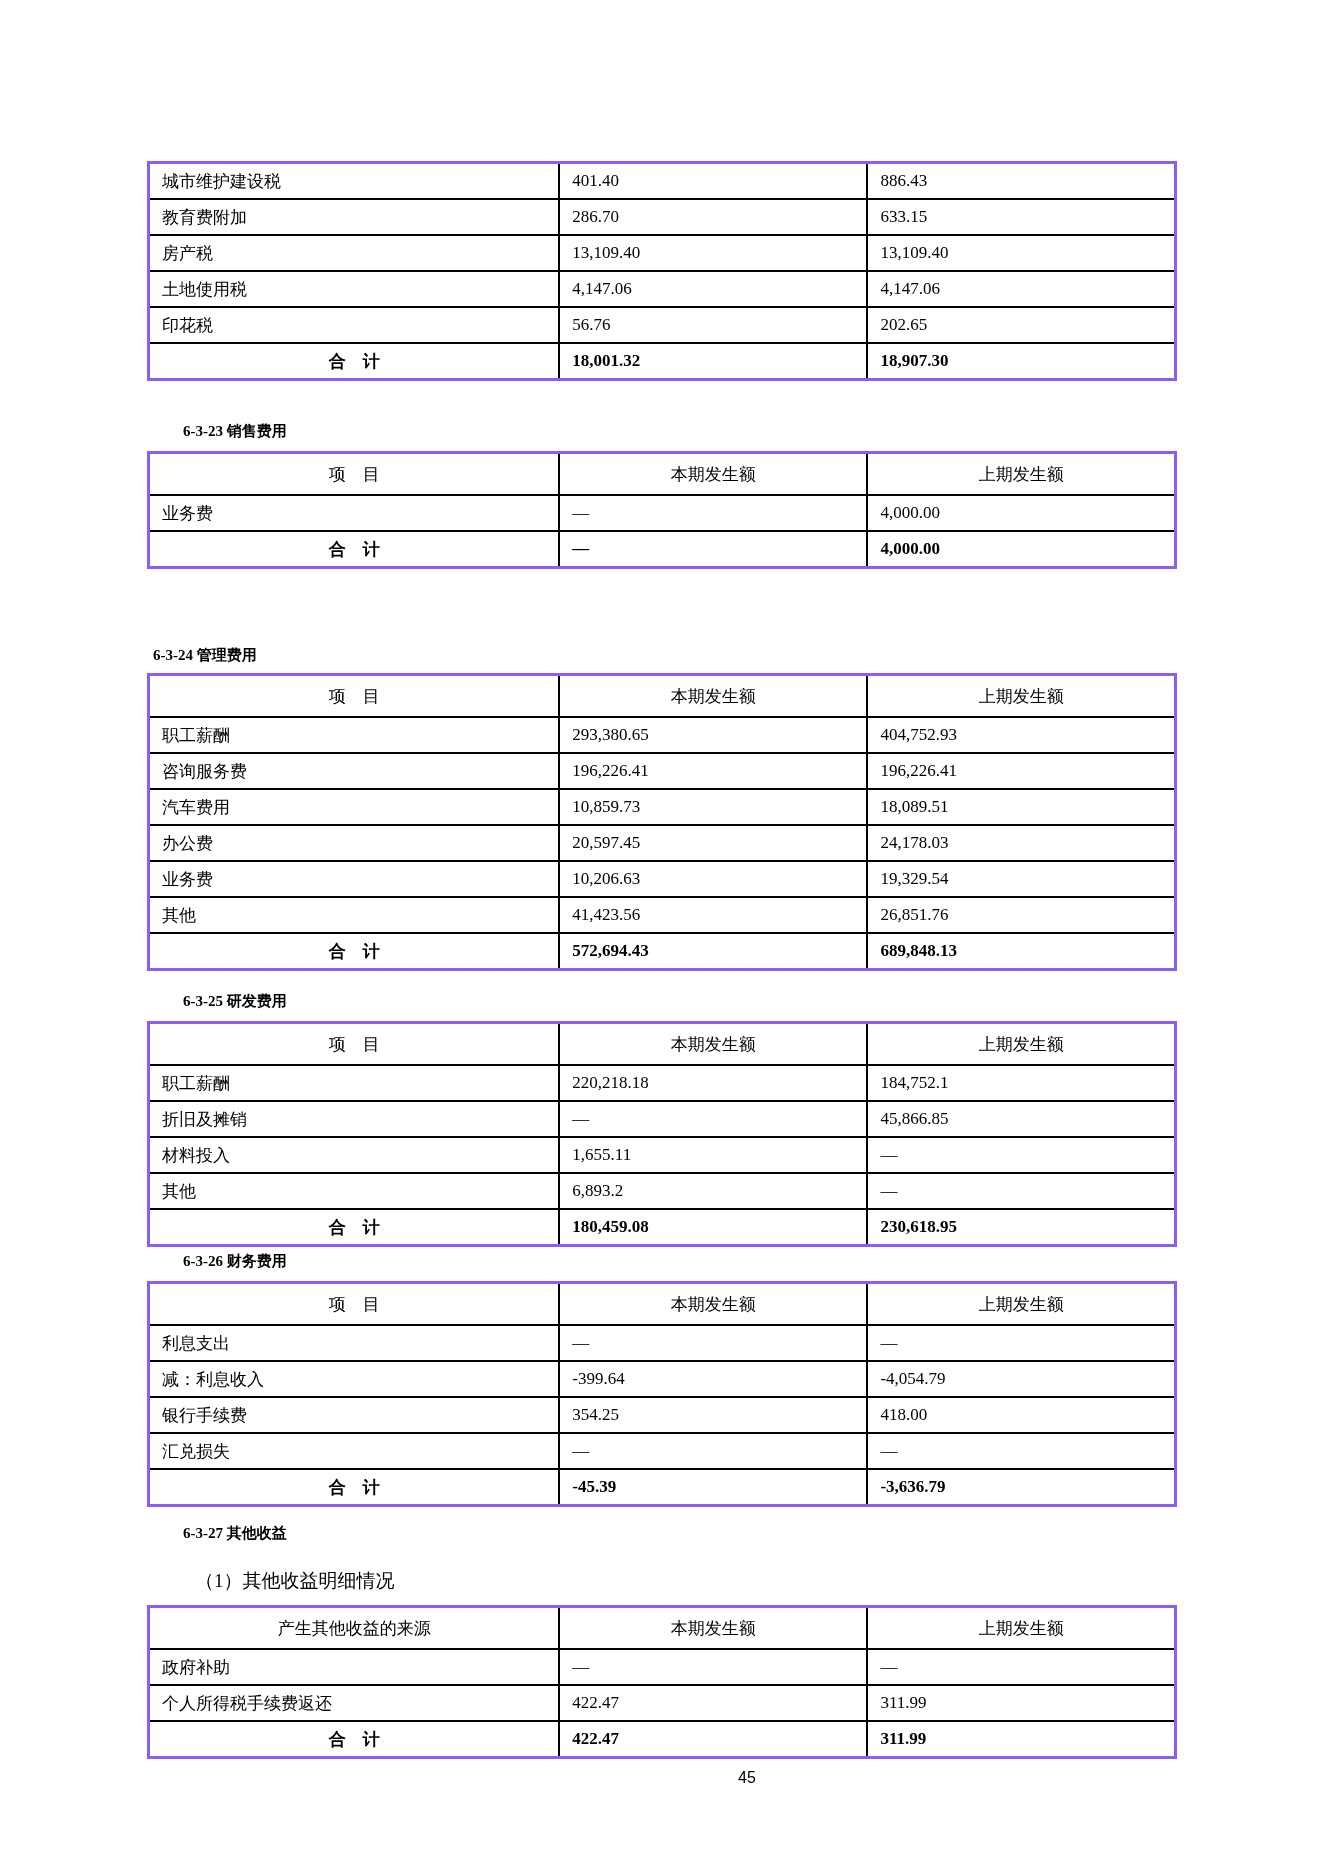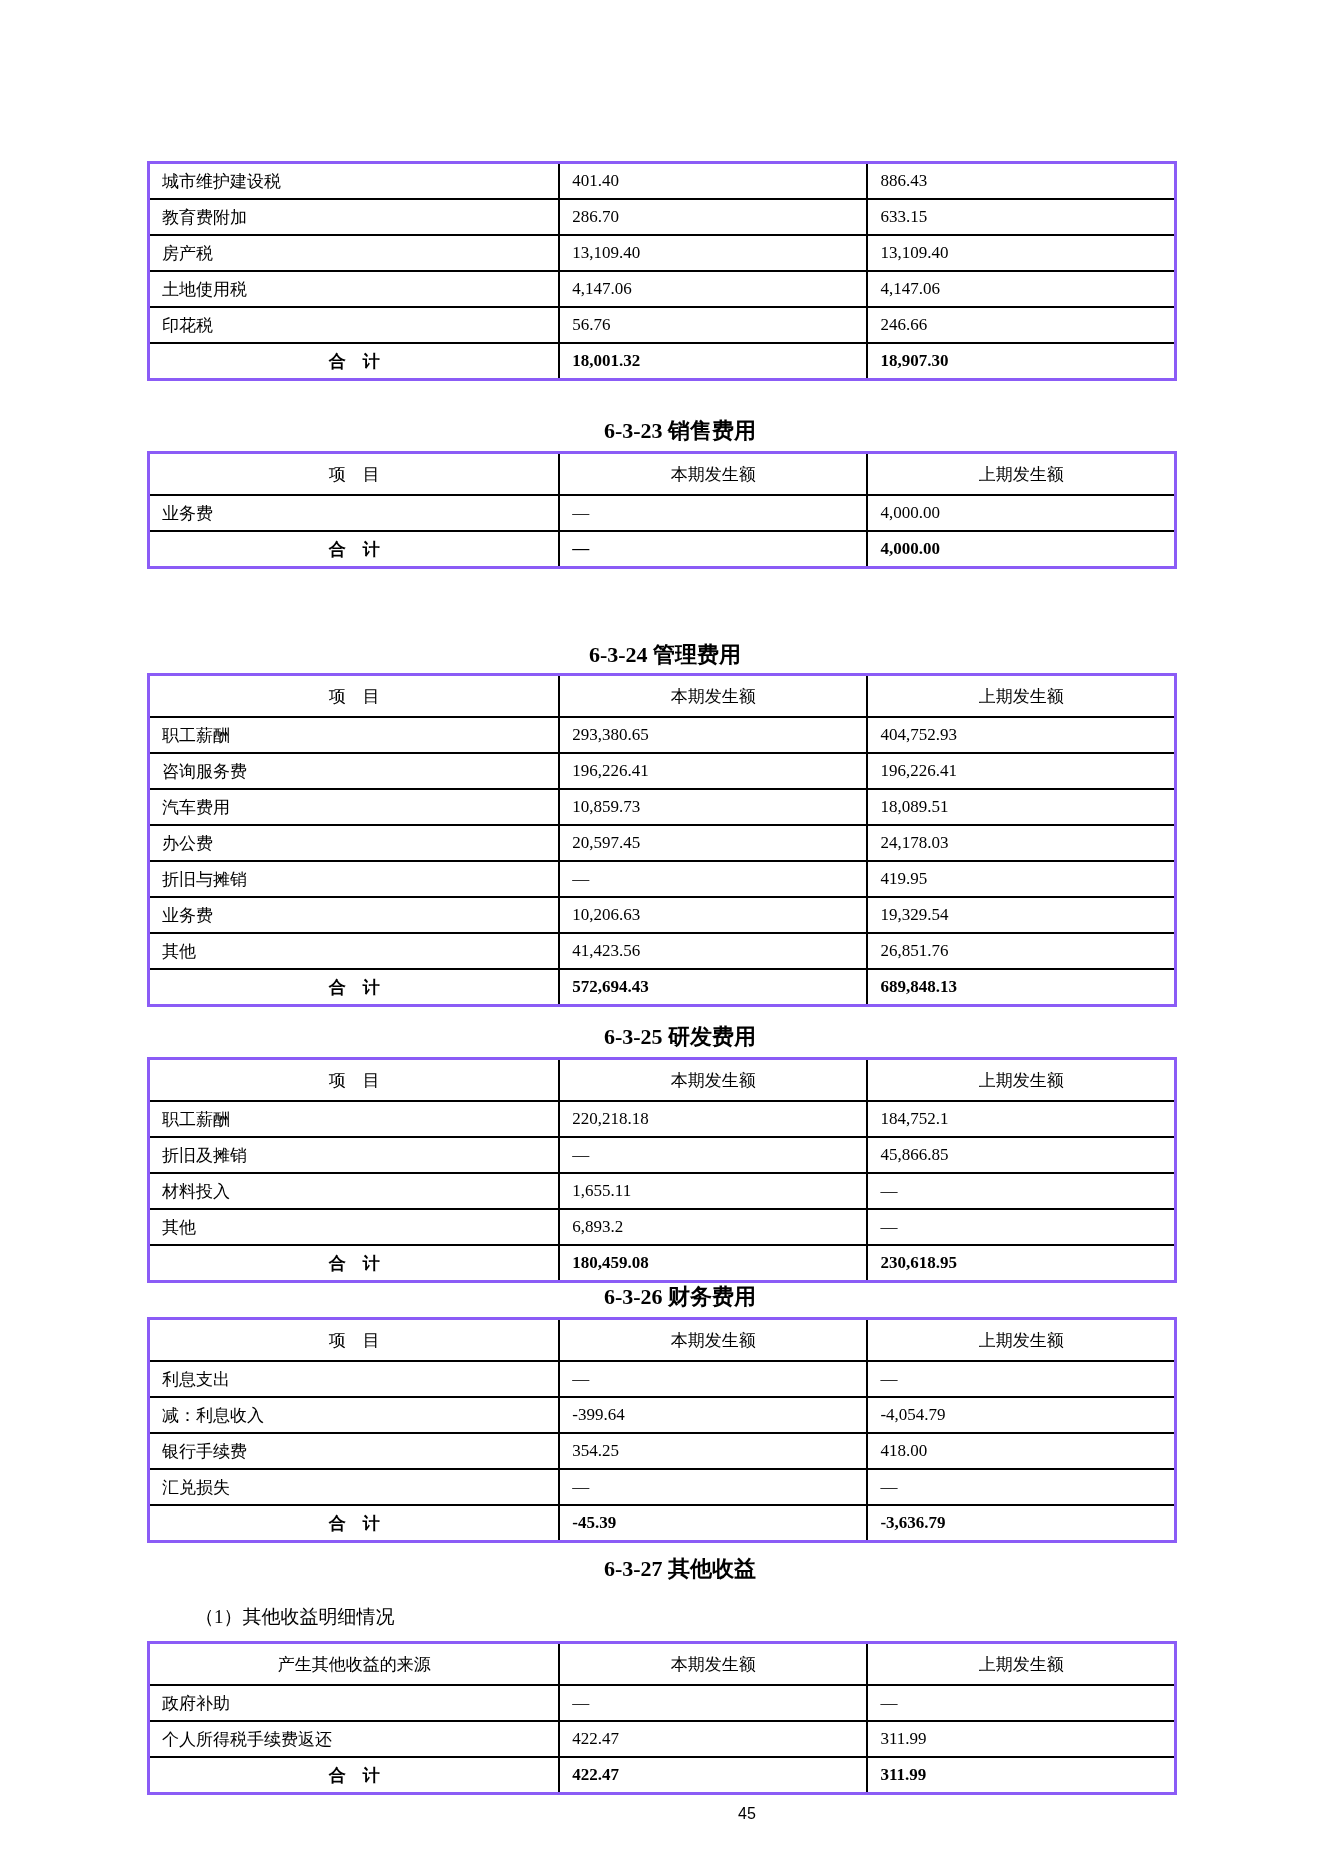--- a/index.html
+++ b/index.html
@@ -41,25 +41,24 @@
   }
   table.fin td {
     height: 34px;
   }
   td.c-item { text-align: left; }
   td.c-num  { text-align: left; }
   tr.total-row td { font-weight: bold; }
   tr.total-row td.c-item { text-align: center; border-radius: 12px; }
 
   h2.sec {
-    font-size: 22px;
+    font-size: 15px;
     font-weight: bold;
     line-height: 28px;
     margin: 0 0 6px 36px;
-    text-align: center;
   }
   #h23 { margin-top: 36px; }
   #h24 { margin-top: 72px; margin-bottom: 4px; margin-left: 6px; }
   #h25 { margin-top: 16px; }
   #h26 { }
   #h27 { margin-top: 12px; margin-bottom: 0; }
   .subsec {
     font-size: 19px;
     font-weight: normal;
     line-height: 24px;
@@ -102,21 +101,21 @@
           <td class="c-num">13,109.40</td>
         </tr>
         <tr class="data-row">
           <td class="c-item">土地使用税</td>
           <td class="c-num">4,147.06</td>
           <td class="c-num">4,147.06</td>
         </tr>
         <tr class="data-row">
           <td class="c-item">印花税</td>
           <td class="c-num">56.76</td>
-          <td class="c-num">246.66</td>
+          <td class="c-num">202.65</td>
         </tr>
         <tr class="total-row">
           <td class="c-item">合　计</td>
           <td class="c-num">18,001.32</td>
           <td class="c-num">18,907.30</td>
         </tr>
       </tbody>
     </table>
 
   <h2 class="sec" id="h23">6-3-23 销售费用</h2>
@@ -174,25 +173,20 @@
           <td class="c-item">汽车费用</td>
           <td class="c-num">10,859.73</td>
           <td class="c-num">18,089.51</td>
         </tr>
         <tr class="data-row">
           <td class="c-item">办公费</td>
           <td class="c-num">20,597.45</td>
           <td class="c-num">24,178.03</td>
         </tr>
         <tr class="data-row">
-          <td class="c-item">折旧与摊销</td>
-          <td class="c-num">—</td>
-          <td class="c-num">419.95</td>
-        </tr>
-        <tr class="data-row">
           <td class="c-item">业务费</td>
           <td class="c-num">10,206.63</td>
           <td class="c-num">19,329.54</td>
         </tr>
         <tr class="data-row">
           <td class="c-item">其他</td>
           <td class="c-num">41,423.56</td>
           <td class="c-num">26,851.76</td>
         </tr>
         <tr class="total-row">

